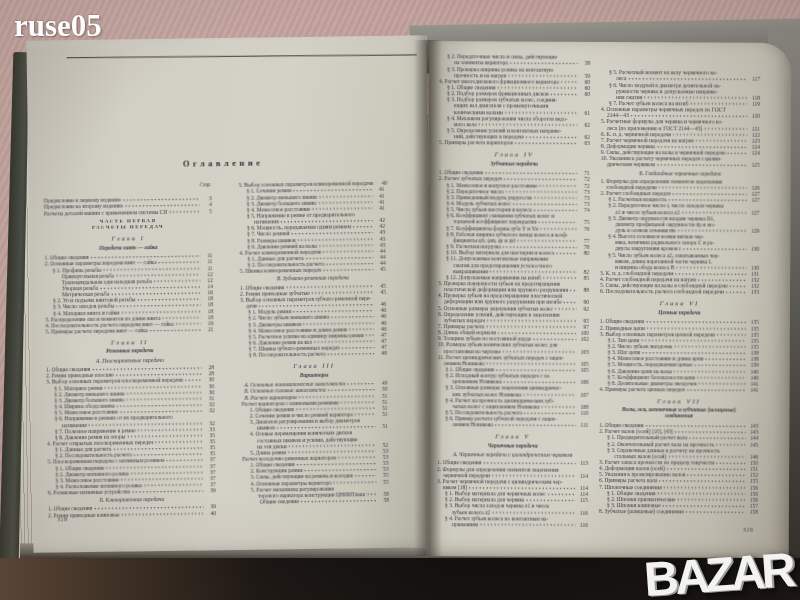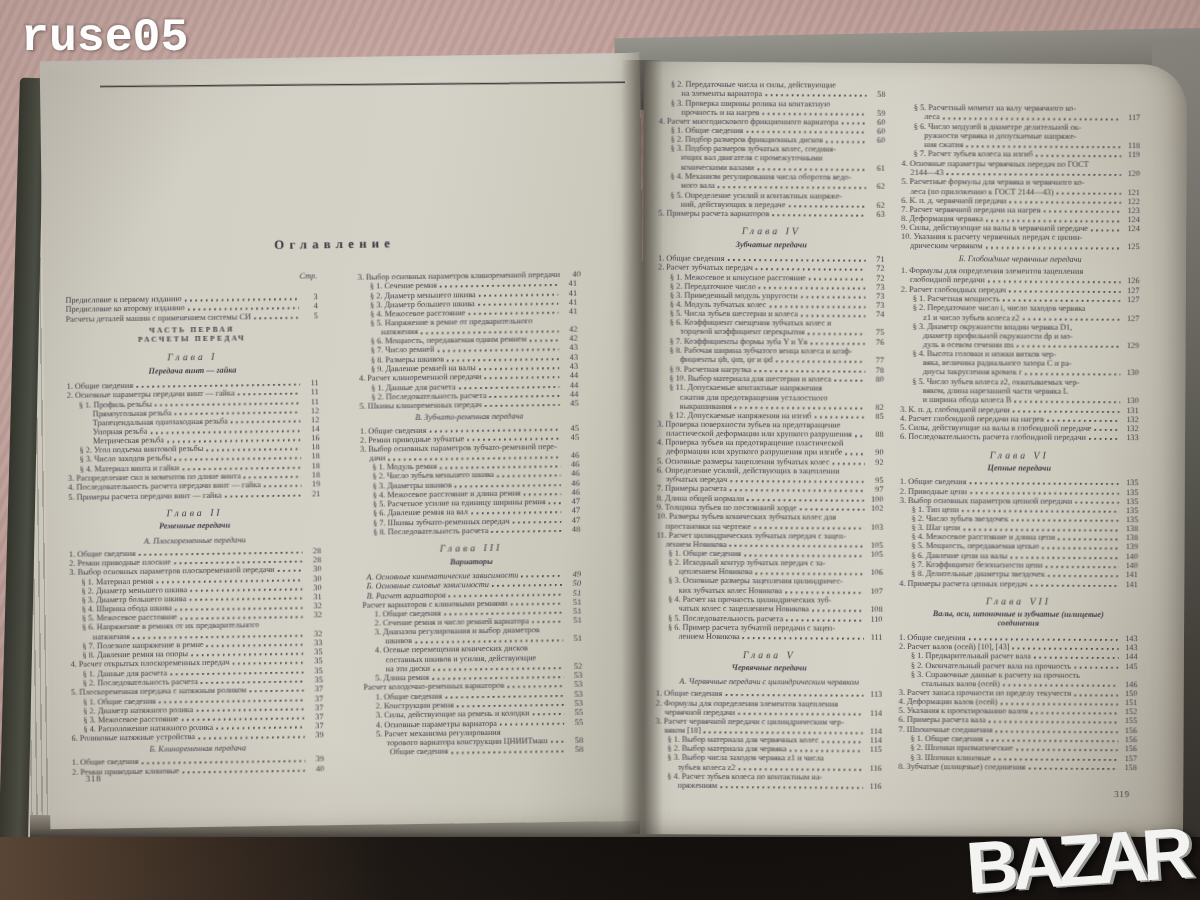--- a/index.html
+++ b/index.html
@@ -64,21 +64,21 @@
   .h2{margin-top:0;margin-bottom:5px;}
   .g{justify-content:center;font-style:italic;letter-spacing:4px;font-size:13px;margin:11px 0 5px;}
   .t,.t2{justify-content:center;font-weight:bold;font-style:italic;margin-bottom:7px;}
   .t{margin-top:0;} .t2{margin-top:-7px;}
   .s{justify-content:center;font-style:italic;margin:4px 0;}
   .dots{flex:1;margin:0 3px;align-self:stretch;
     background-image:radial-gradient(circle at 2px 8px,#4a4a52 1.1px,transparent 1.5px);
     background-size:7px 12.3px;background-repeat:repeat-x;}
   .pg{min-width:22px;text-align:right;}
   
-  .wm-seller{left:14px;top:8px;z-index:10;font-family:Liberation Mono, monospace;
+  .wm-seller{left:14px;top:8px;z-index:10;font-family:Liberation Serif, serif;
     font-weight:bold;font-size:31px;color:#fdfdfd;
     text-shadow:1px 1px 2px rgba(0,0,0,.35),-1px -1px 1px rgba(0,0,0,.12);}
   .wm-site{right:8px;bottom:-2px;z-index:10;font-family:"Liberation Sans","DejaVu Sans",sans-serif;
     font-weight:bold;font-size:48px;letter-spacing:-4px;transform:rotate(-4deg);color:#f3f3f1;
     text-shadow:2px 1px 0 #9a9a98,4px 3px 6px rgba(0,0,0,.65);}
 </style>
 </head>
 <body>
 
 <div class="abs" style="inset:0">

